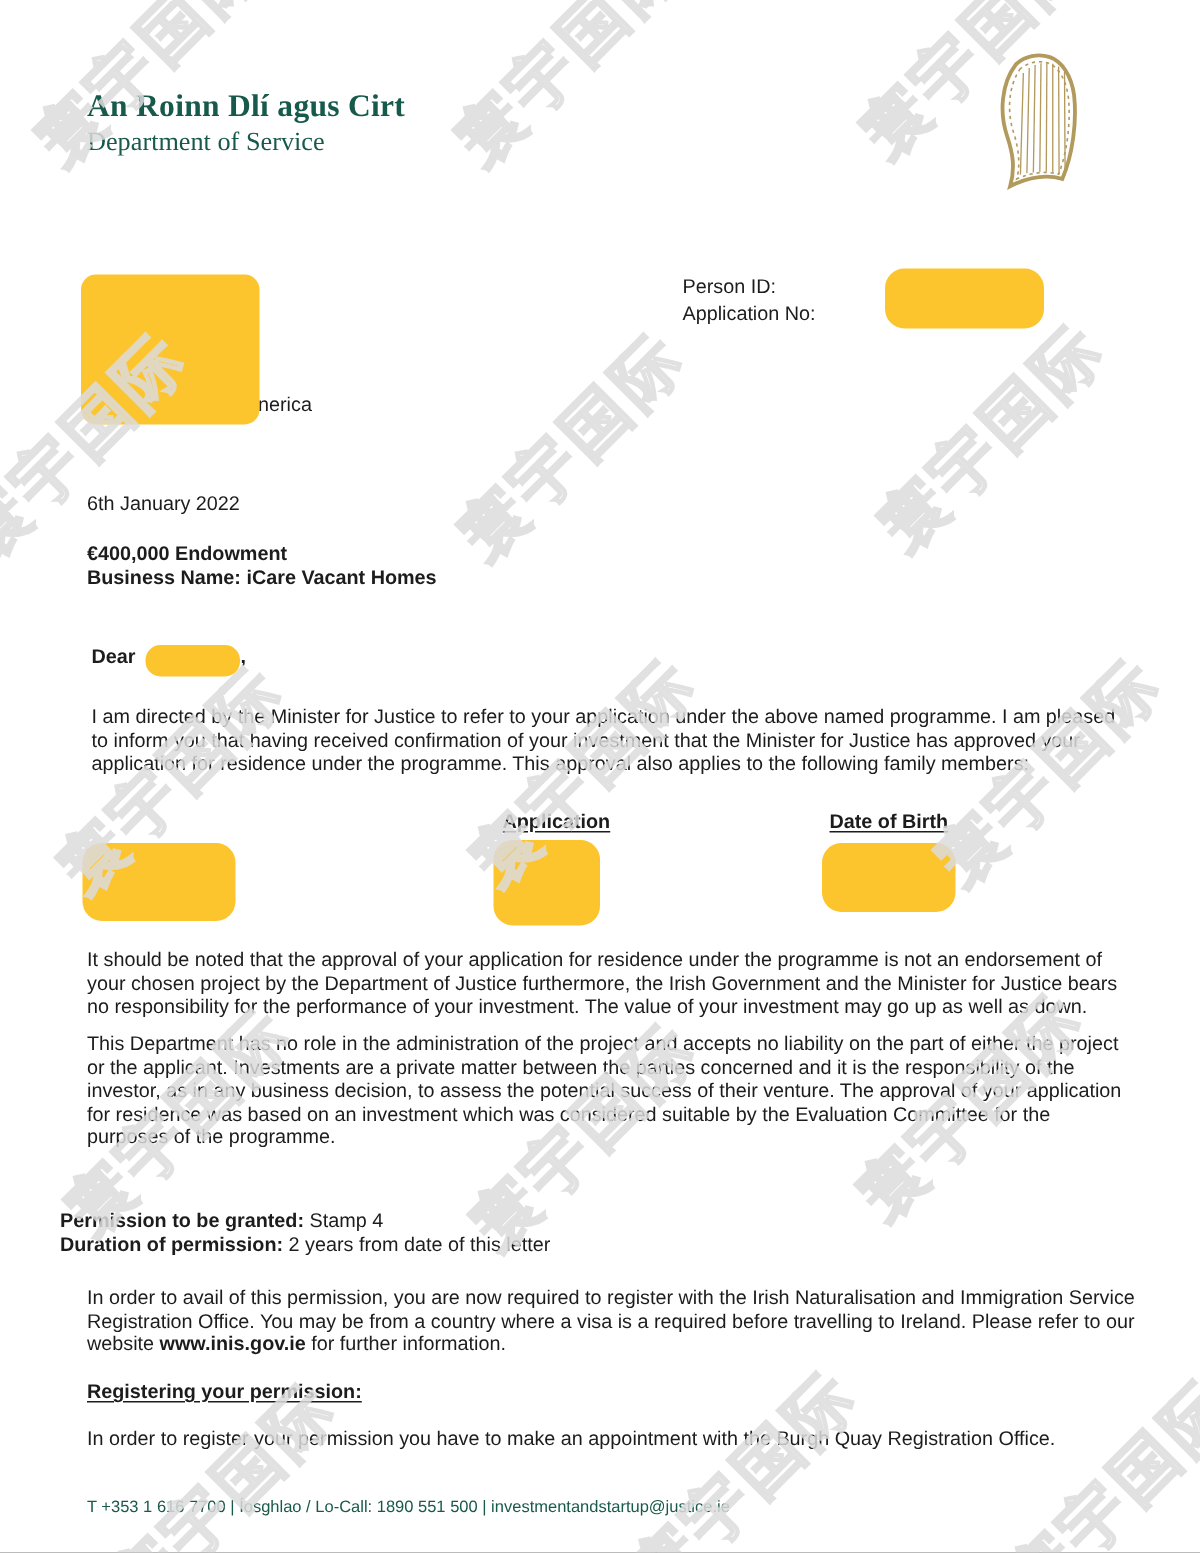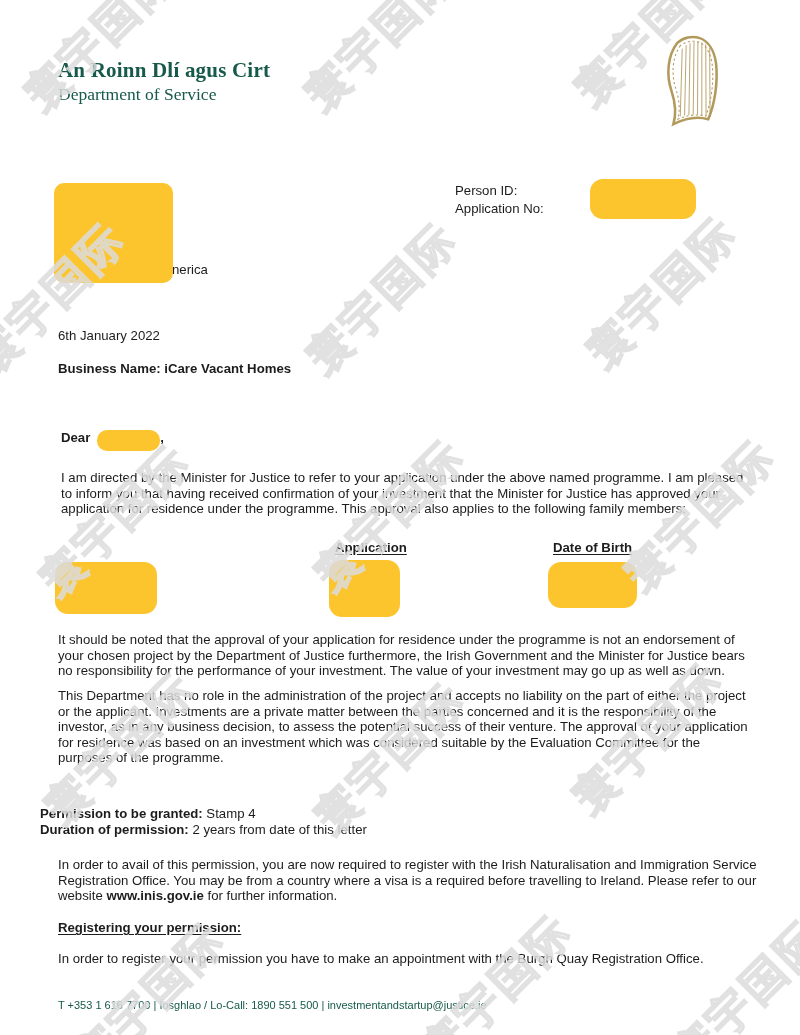--- a/index.html
+++ b/index.html
@@ -113,20 +113,21 @@
 
     <div class="meta-labels">
       <div>Person ID:</div>
       <div>Application No:</div>
     </div>
     <div class="redaction personid-box"></div>
 
     <div class="abs date">6th January 2022</div>
 
     <div class="abs subject">
+      <div>€400,000 Endowment</div>
       <div>Business Name: iCare Vacant Homes</div>
     </div>
 
     <div class="abs salutation">
       <span>Dear</span>
       <span class="name-box"></span>
       <span>,</span>
     </div>
 
     <div class="abs para p1">I am directed by the Minister for Justice to refer to your application under the above named programme. I am pleased to inform you that having received confirmation of your investment that the Minister for Justice has approved your application for residence under the programme. This approval also applies to the following family members:</div>

